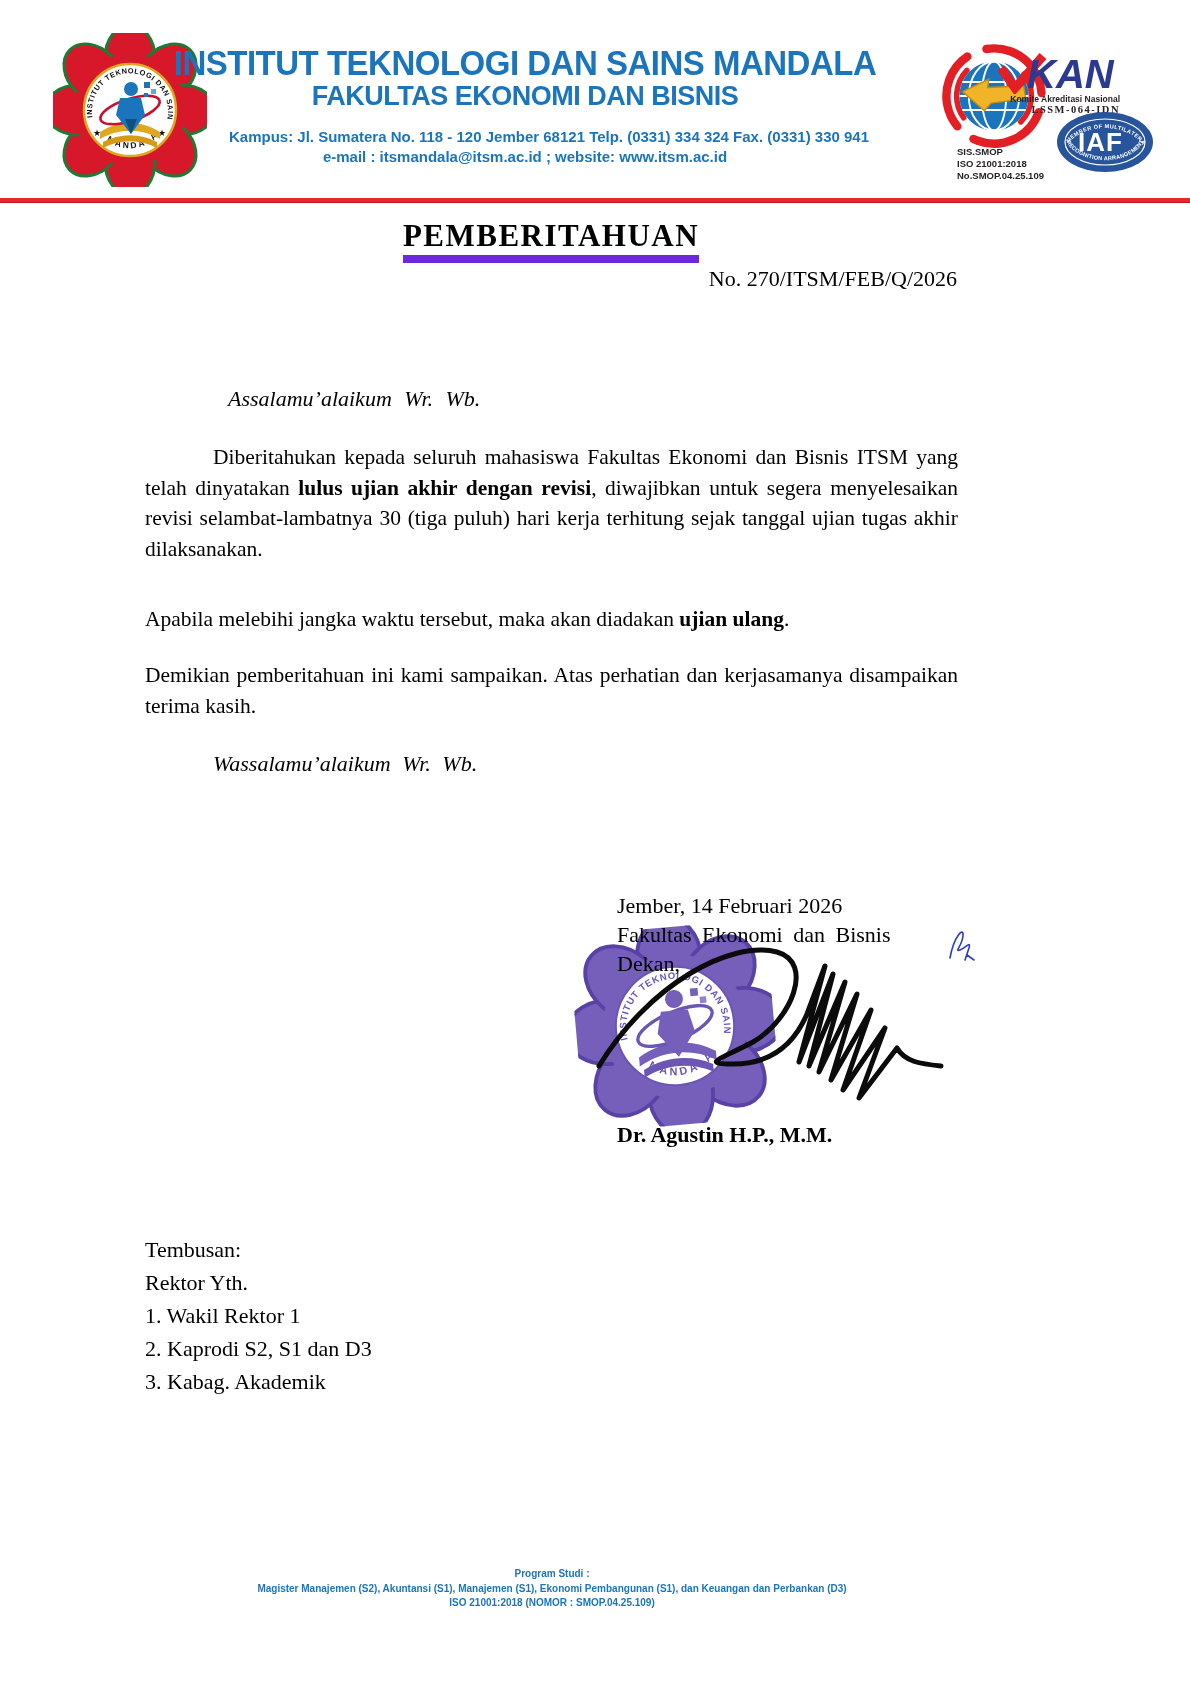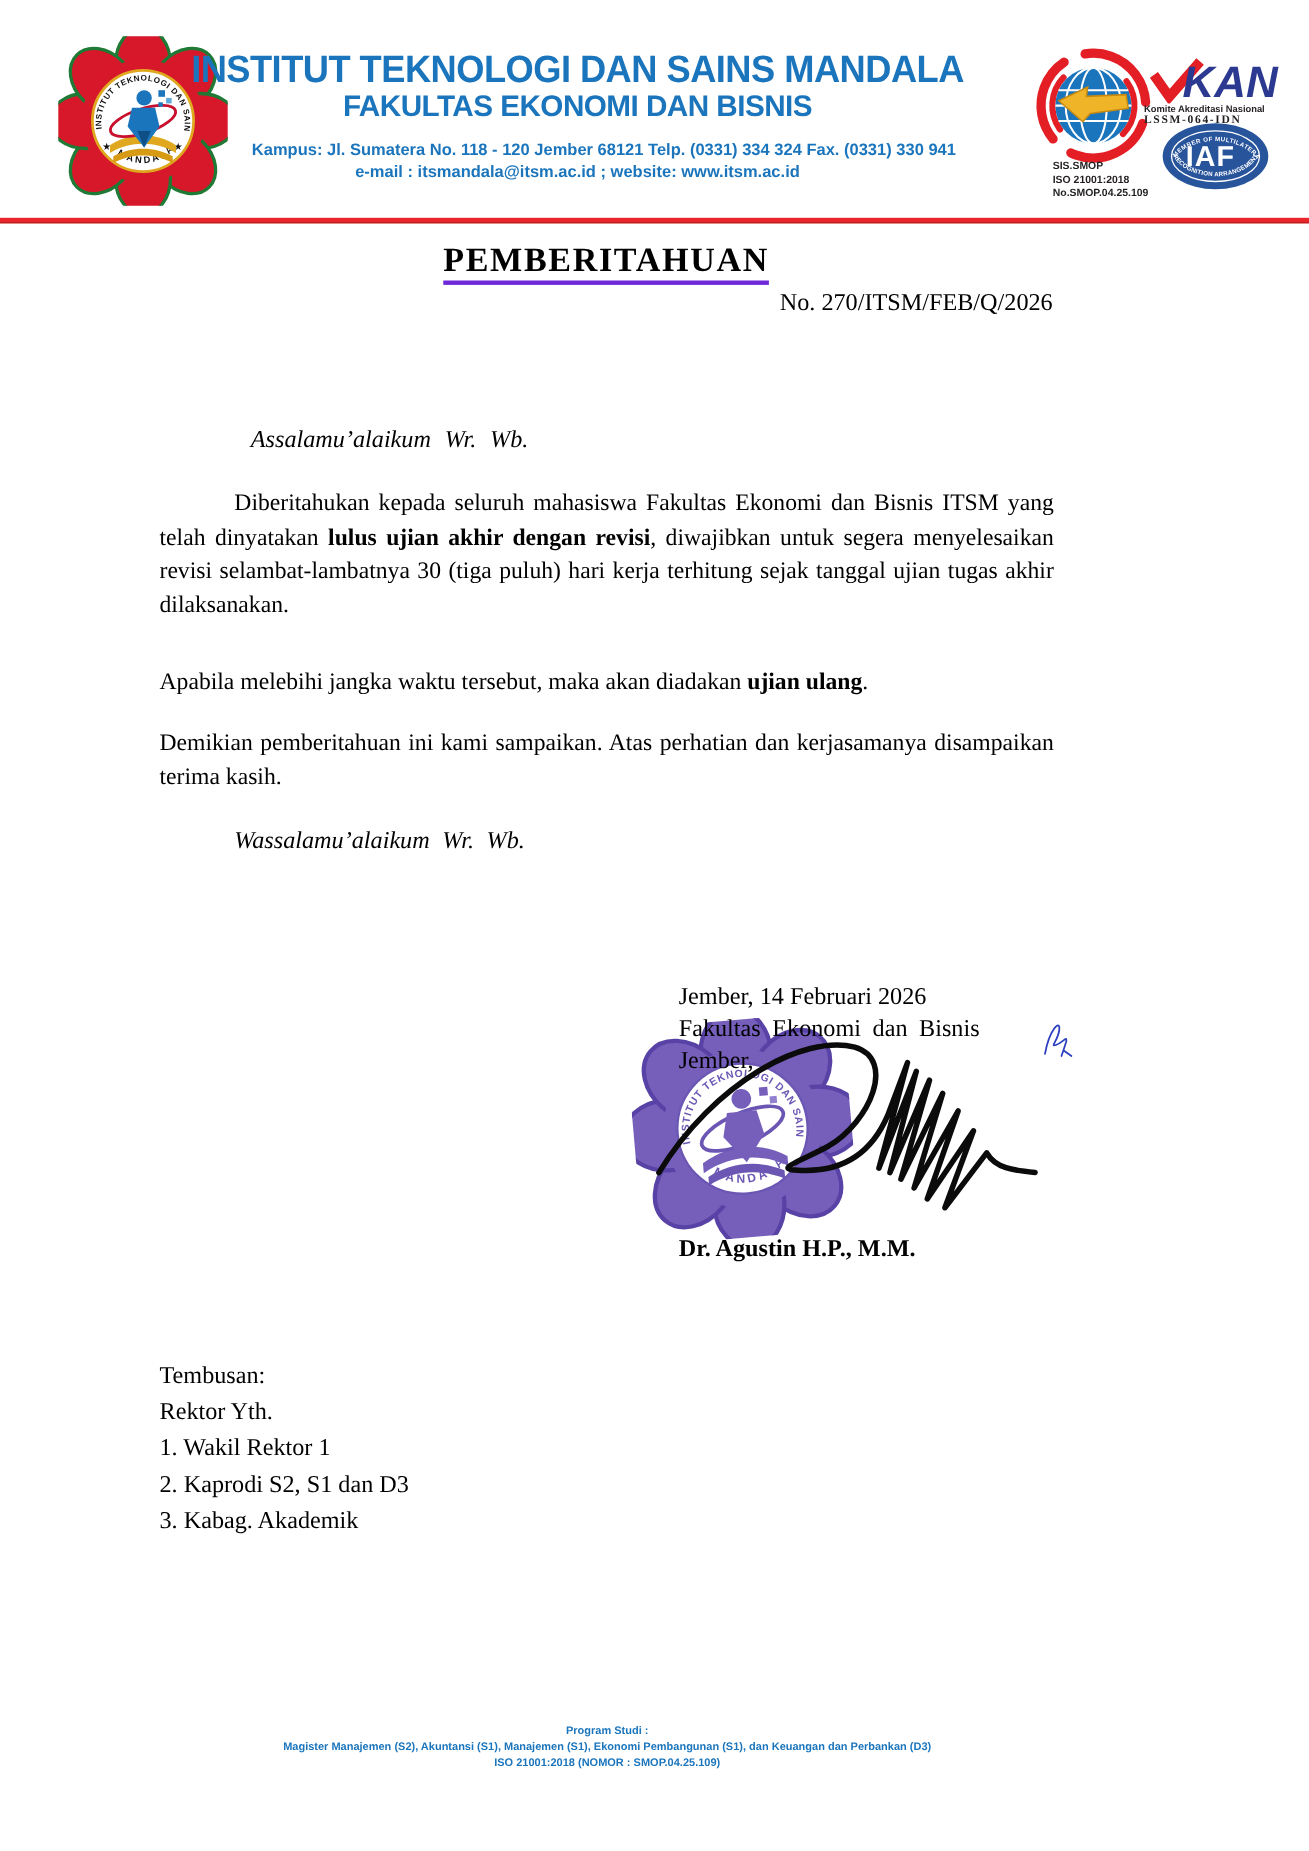--- a/index.html
+++ b/index.html
@@ -18,33 +18,33 @@
   .head-text { position:absolute; left:168px; top:44px; width:714px; text-align:center;
                font-family:"Liberation Sans", sans-serif; color:#1B75BC; }
   .inst-name { font-size:33px; font-weight:bold; letter-spacing:-0.5px; line-height:37px; transform:scaleY(1.05); }
   .fac-name  { font-size:27px; font-weight:bold; letter-spacing:-0.5px; line-height:31px; }
   .addr      { font-size:15px; font-weight:bold; margin-top:15px; line-height:20px;margin-left:48px; }
   .mail      { font-size:15px; font-weight:bold; line-height:20px; }
   .globe-logo { position:absolute; left:938px; top:40px; width:112px; height:112px; }
   .sis-block { position:absolute; left:957px; top:146px; width:120px;
                font-family:"Liberation Sans", sans-serif; font-size:9.5px; font-weight:bold;
                color:#231f20; line-height:12px; }
-  .kan-block { position:absolute; left:1040px; top:52px; width:128px; text-align:left;
+  .kan-block { position:absolute; left:992px; top:52px; width:128px; text-align:right;
                font-family:"Liberation Sans", sans-serif; }
   .kan-logo  { width:118px; height:42px; display:block; margin:0 auto; }
   .kan-sub   { font-size:8.5px; font-weight:bold; color:#231f20; line-height:10px; }
   .kan-code  { font-family:"Liberation Serif", serif; font-size:10.5px; font-weight:bold;
                letter-spacing:1.5px; color:#231f20; line-height:12px; }
   .iaf-logo  { position:absolute; left:1055px; top:110px; width:100px; height:64px; }
   .red-rule  { position:absolute; left:0; top:198px; width:1190px; height:5px; background:#E8262B;
                border-bottom:1px solid #b51d1d; }
   
   .title-block { position:absolute; left:145px; top:218px; width:812px; text-align:center; }
   .letter-title { display:inline-block; font-size:31px; font-weight:bold; letter-spacing:1.5px;
-                  border-bottom:4px solid #6d28d9; padding-bottom:1px; }
+                  border-bottom:8px solid #6d28d9; padding-bottom:1px; }
   .letter-no { font-size:22px; margin-top:3px;text-align:right; }
   .salutation { position:absolute; left:228px; top:386px; font-size:22px; font-style:italic; word-spacing:7px; }
   .para { position:absolute; left:145px; width:813px; font-size:21.5px; line-height:30.5px;
           text-align:justify; }
   .para.indent { text-indent:68px; }
   .p1 { top:442px; }
   .p2 { top:604px; }
   .p3 { top:660px; }
   .closing { position:absolute; left:213px; top:751px; font-size:22px; font-style:italic; word-spacing:6px; }
   
@@ -188,21 +188,21 @@
 
   <div class="para p2"><span>Apabila melebihi jangka waktu tersebut, maka akan diadakan </span><b>ujian ulang</b><span>.</span></div>
 
   <div class="para p3">Demikian pemberitahuan ini kami sampaikan. Atas perhatian dan kerjasamanya disampaikan terima kasih.</div>
 
   <div class="closing">Wassalamu’alaikum Wr. Wb.</div>
 
   <div class="sig-block">
     <div>Jember, 14 Februari 2026</div>
     <div class="sig-org">Fakultas Ekonomi dan Bisnis</div>
-    <div>Jember,</div>
+    <div>Dekan,</div>
   </div>
 
   <svg class="paraf" viewBox="0 0 36 40">
     <path d="M 6,34 C 10,12 20,2 19,12 C 18,22 10,28 16,26 C 22,24 27,16 25,24 L 21,36 M 23,31 l 7,5" fill="none" stroke="#2B3FBF" stroke-width="1.6" stroke-linecap="round"></path>
   </svg>
 
   <svg class="stamp" viewBox="-77 -77 154 154">
     <g>
       <g transform="rotate(0)">
           <ellipse cx="0" cy="-52" rx="25" ry="33" fill="#6A52B5" stroke="#4A339E" stroke-width="3"></ellipse>

